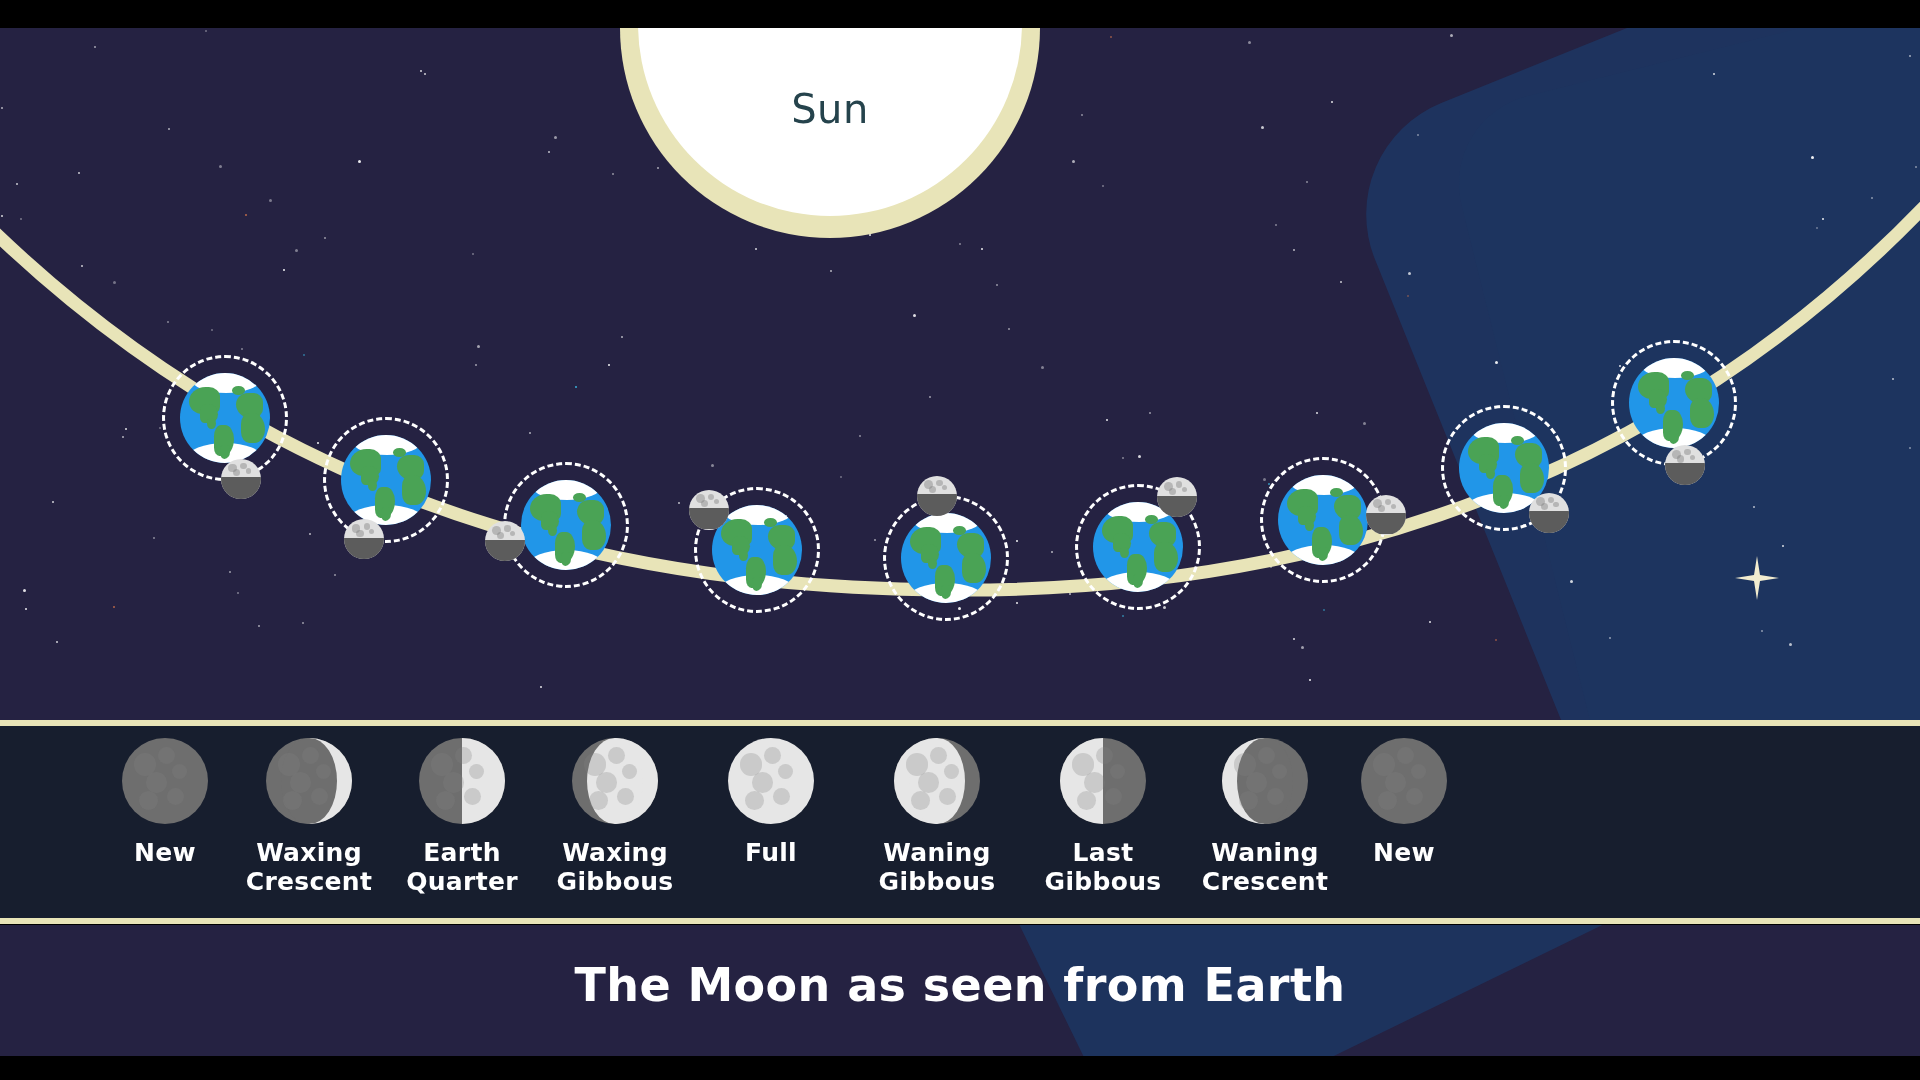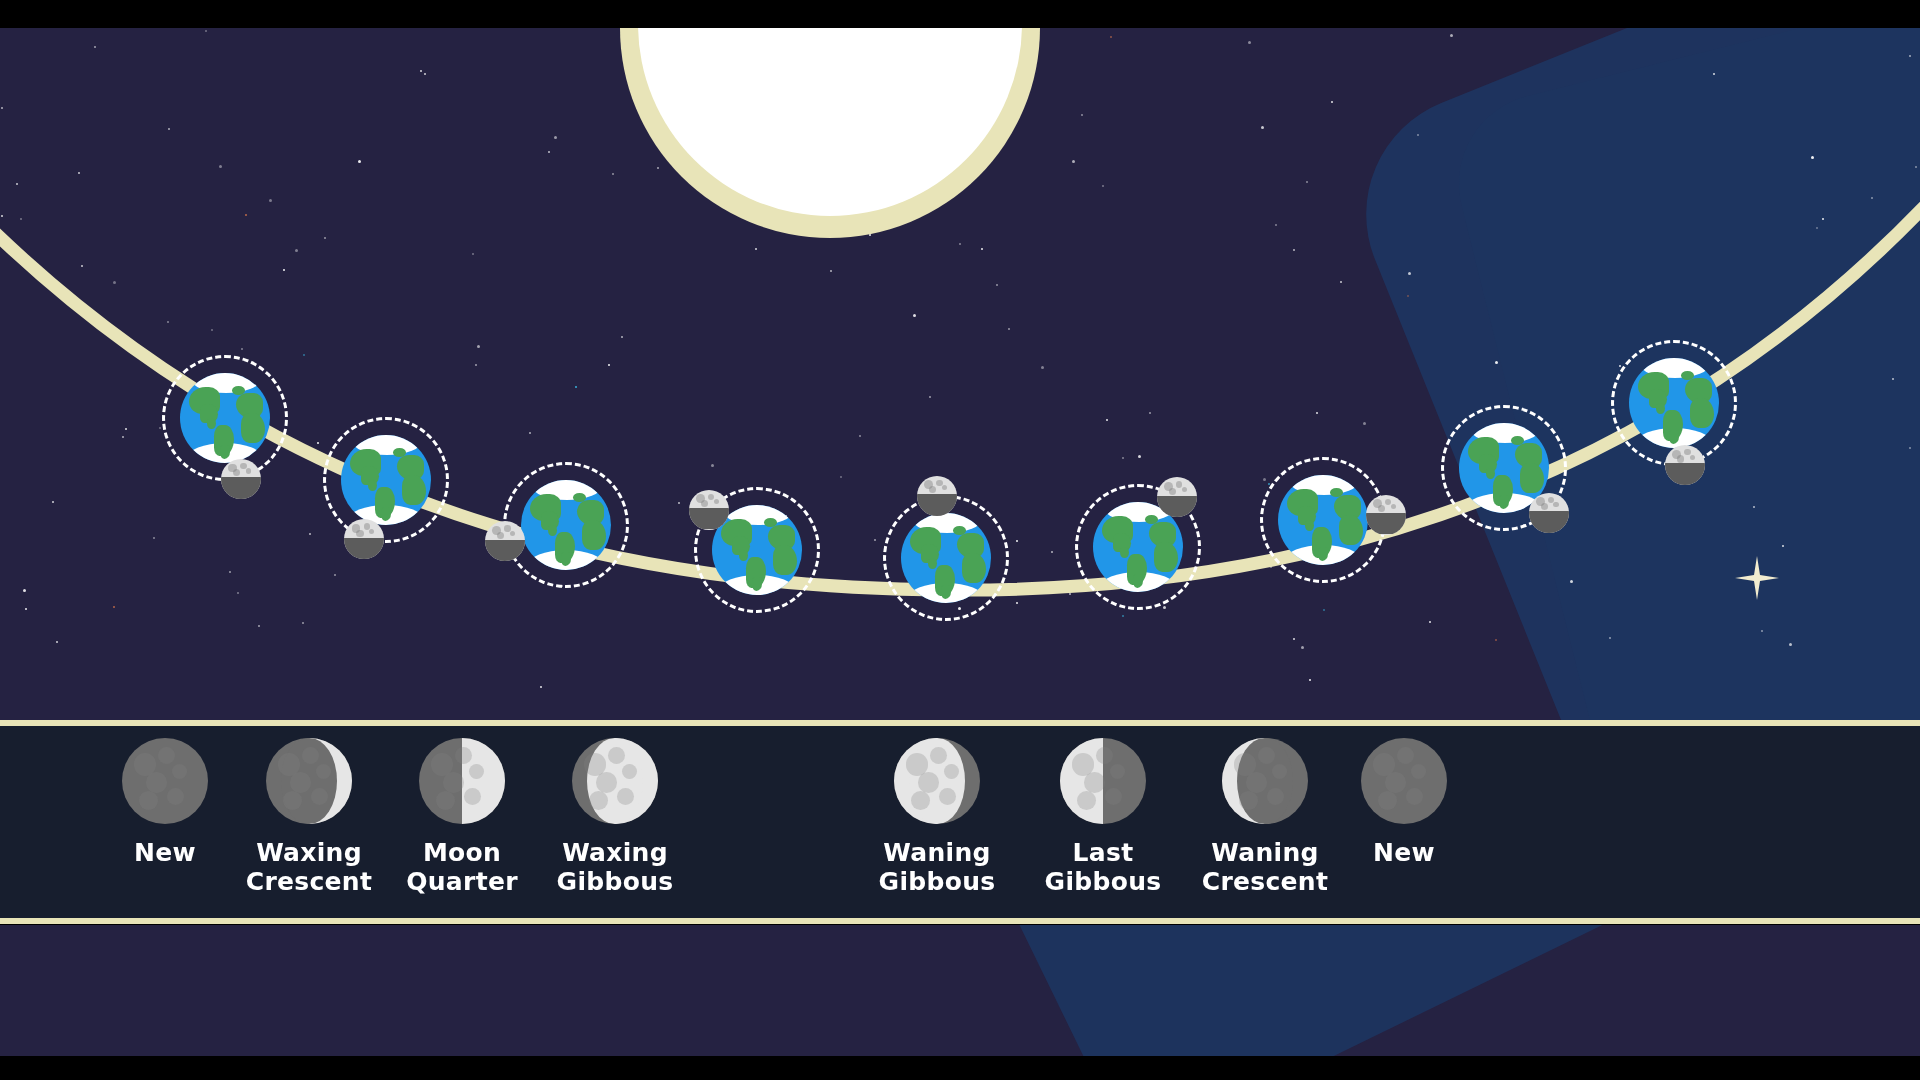--- a/index.html
+++ b/index.html
@@ -227,20 +227,21 @@
       <path d="M22 0 L25 19 L44 22 L25 25 L22 44 L19 25 L0 22 L19 19 Z" fill="#f2eccf"></path>
     </svg>
 
     <svg id="ecliptic" viewBox="0 0 1920 692" preserveAspectRatio="none">
       <path d="M -40 170 C 300 520, 700 560, 950 562 C 1230 564, 1640 500, 1960 140" fill="none" stroke="#e8e4b8" stroke-width="13"></path>
     </svg>
 
     <div id="sun-wrap">
       <div id="sun-glow"></div>
       <div id="sun-core"></div>
+      <div id="sun-label">Sun</div>
     </div>
 
     <div id="systems">
         <div class="system" style="left: 156px; top: 321px; width: 138px; height: 138px; z-index: 10;">
           <div class="orbit" style="left: 6px; top: 6px; width: 126px; height: 126px;"></div>
           <div class="earth" style="width: 90px; height: 90px; left: 24px; top: 24px;">
             <div class="cap" style="left: 10.8px; top: -9px; width: 70.2px; height: 28.8px;"></div>
             <div class="cap" style="left: 7.2px; top: 70.2px; width: 75.6px; height: 30.6px;"></div>
             <div class="land" style="left: 9px; top: 14.4px; width: 30.6px; height: 27px; border-radius: 60% 40% 30% 50%;"></div>
             <div class="land" style="left: 19.8px; top: 30.6px; width: 18px; height: 19.8px; border-radius: 40% 60% 50% 30%;"></div>
@@ -469,37 +470,48 @@
       <div class="phase" style="left: 367px;">
         <div class="pdisk">
           <div class="lit" style="width: 43px; right: 0px; background: rgb(230, 230, 230);"></div>
           <div class="tex" style="left: 12.04px; top: 15.48px; width: 22.36px; height: 22.36px; background: rgba(130, 130, 130, 0.28);"></div>
           <div class="tex" style="left: 36.12px; top: 8.6px; width: 17.2px; height: 17.2px; background: rgba(130, 130, 130, 0.28);"></div>
           <div class="tex" style="left: 24.08px; top: 34.4px; width: 20.64px; height: 20.64px; background: rgba(130, 130, 130, 0.28);"></div>
           <div class="tex" style="left: 49.88px; top: 25.8px; width: 15.48px; height: 15.48px; background: rgba(130, 130, 130, 0.28);"></div>
           <div class="tex" style="left: 17.2px; top: 53.32px; width: 18.92px; height: 18.92px; background: rgba(130, 130, 130, 0.28);"></div>
           <div class="tex" style="left: 44.72px; top: 49.88px; width: 17.2px; height: 17.2px; background: rgba(130, 130, 130, 0.28);"></div>
         </div>
-        <div class="plabel" style="white-space: pre-line;">Moon
+        <div class="plabel" style="white-space: pre-line;">Earth
 Quarter</div>
       </div>
       <div class="phase" style="left: 520px;">
         <div class="pdisk">
           <div class="lit" style="width: 43px; right: 0px; background: rgb(230, 230, 230);"></div>
           <div class="ell" style="width: 55.04px; left: 15.48px; background: rgb(230, 230, 230);"></div>
           <div class="tex" style="left: 12.04px; top: 15.48px; width: 22.36px; height: 22.36px; background: rgba(130, 130, 130, 0.28);"></div>
           <div class="tex" style="left: 36.12px; top: 8.6px; width: 17.2px; height: 17.2px; background: rgba(130, 130, 130, 0.28);"></div>
           <div class="tex" style="left: 24.08px; top: 34.4px; width: 20.64px; height: 20.64px; background: rgba(130, 130, 130, 0.28);"></div>
           <div class="tex" style="left: 49.88px; top: 25.8px; width: 15.48px; height: 15.48px; background: rgba(130, 130, 130, 0.28);"></div>
           <div class="tex" style="left: 17.2px; top: 53.32px; width: 18.92px; height: 18.92px; background: rgba(130, 130, 130, 0.28);"></div>
           <div class="tex" style="left: 44.72px; top: 49.88px; width: 17.2px; height: 17.2px; background: rgba(130, 130, 130, 0.28);"></div>
         </div>
         <div class="plabel" style="white-space: pre-line;">Waxing
 Gibbous</div>
       </div>
+      <div class="phase" style="left: 676px;">
+        <div class="pdisk" style="background: rgb(230, 230, 230);">
+          <div class="tex" style="left: 12.04px; top: 15.48px; width: 22.36px; height: 22.36px; background: rgba(130, 130, 130, 0.28);"></div>
+          <div class="tex" style="left: 36.12px; top: 8.6px; width: 17.2px; height: 17.2px; background: rgba(130, 130, 130, 0.28);"></div>
+          <div class="tex" style="left: 24.08px; top: 34.4px; width: 20.64px; height: 20.64px; background: rgba(130, 130, 130, 0.28);"></div>
+          <div class="tex" style="left: 49.88px; top: 25.8px; width: 15.48px; height: 15.48px; background: rgba(130, 130, 130, 0.28);"></div>
+          <div class="tex" style="left: 17.2px; top: 53.32px; width: 18.92px; height: 18.92px; background: rgba(130, 130, 130, 0.28);"></div>
+          <div class="tex" style="left: 44.72px; top: 49.88px; width: 17.2px; height: 17.2px; background: rgba(130, 130, 130, 0.28);"></div>
+        </div>
+        <div class="plabel" style="white-space: pre-line;">Full</div>
+      </div>
       <div class="phase" style="left: 842px;">
         <div class="pdisk">
           <div class="lit" style="width: 43px; left: 0px; background: rgb(230, 230, 230);"></div>
           <div class="ell" style="width: 55.04px; left: 15.48px; background: rgb(230, 230, 230);"></div>
           <div class="tex" style="left: 12.04px; top: 15.48px; width: 22.36px; height: 22.36px; background: rgba(130, 130, 130, 0.28);"></div>
           <div class="tex" style="left: 36.12px; top: 8.6px; width: 17.2px; height: 17.2px; background: rgba(130, 130, 130, 0.28);"></div>
           <div class="tex" style="left: 24.08px; top: 34.4px; width: 20.64px; height: 20.64px; background: rgba(130, 130, 130, 0.28);"></div>
           <div class="tex" style="left: 49.88px; top: 25.8px; width: 15.48px; height: 15.48px; background: rgba(130, 130, 130, 0.28);"></div>
           <div class="tex" style="left: 17.2px; top: 53.32px; width: 18.92px; height: 18.92px; background: rgba(130, 130, 130, 0.28);"></div>
           <div class="tex" style="left: 44.72px; top: 49.88px; width: 17.2px; height: 17.2px; background: rgba(130, 130, 130, 0.28);"></div>
@@ -544,17 +556,18 @@
           <div class="tex" style="left: 44.72px; top: 49.88px; width: 17.2px; height: 17.2px; background: rgba(130, 130, 130, 0.28);"></div>
         </div>
         <div class="plabel" style="white-space: pre-line;">New</div>
       </div>
     </div>
 
   <div class="rule" id="rule-2"></div>
 
   <div id="captionbar">
     <div class="brush" style="left:1000px;top:-40px;width:1100px;height:300px;transform:rotate(-26deg);transform-origin:0 0;opacity:.9;"></div>
+    <div id="caption">The Moon as seen from Earth</div>
   </div>
 
   <div class="letterbox" id="lb-top"></div>
   <div class="letterbox" id="lb-bottom"></div>
 </div>
 
 </body></html>

